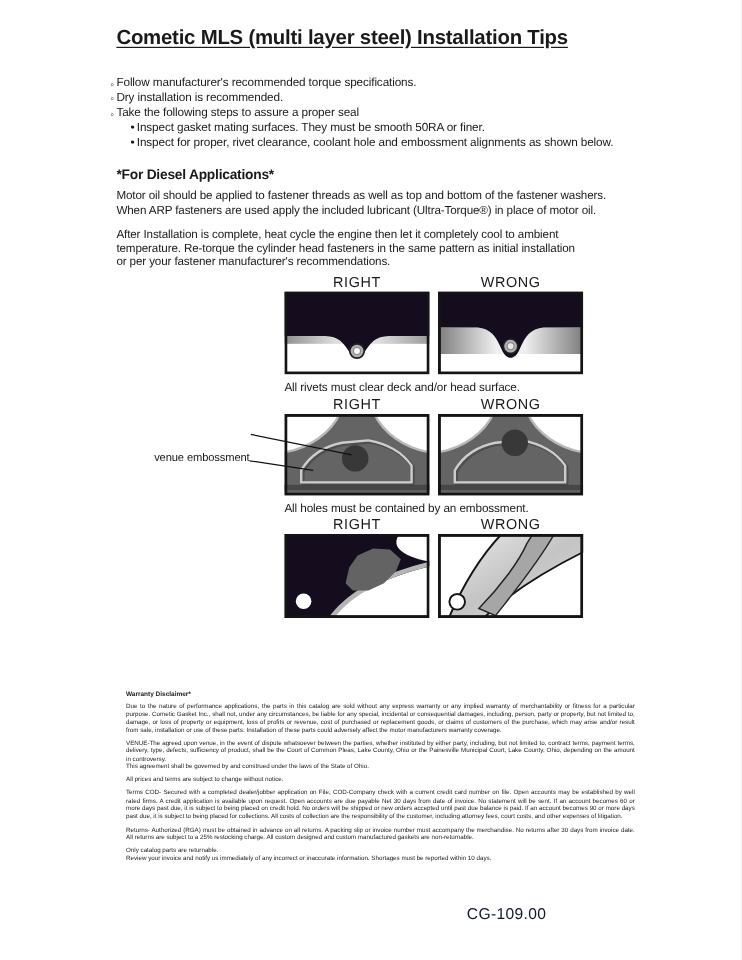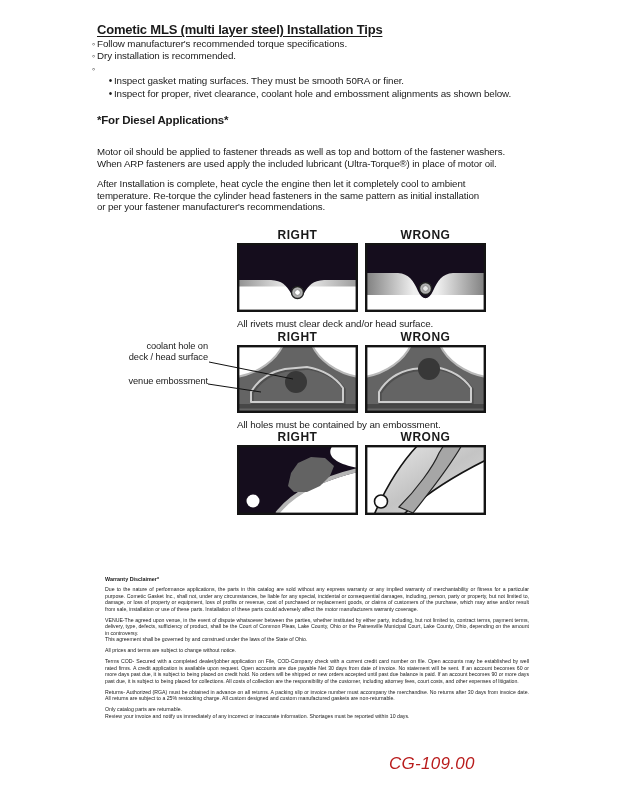--- a/index.html
+++ b/index.html
@@ -2,73 +2,74 @@
 <html><head>
 <meta charset="utf-8">
 <style>
   html,body{margin:0;padding:0;background:#e8e8e8;}
   .page{position:relative;width:618px;height:800px;background:#ffffff;overflow:hidden;
         font-family:"Liberation Sans",sans-serif;color:#1a1a1a;}
   .pre{white-space:pre-line;}
 
   
   .main-text{position:absolute;left:90px;top:22px;width:452px;}
-  .title{font-size:13px;font-weight:bold;margin:0 0 1px 7px;letter-spacing:-0.2px;
+  .title{font-size:17px;font-weight:bold;margin:0 0 22px 7px;letter-spacing:-0.2px;
          text-decoration:underline;text-underline-offset:2px;}
   ul.bullets{list-style:none;margin:0;padding:0;}
   li.b{display:flex;font-size:9.8px;line-height:12.4px;letter-spacing:-0.1px;}
   li.b .mk{width:7px;flex:0 0 7px;text-align:center;font-size:9px;}
   li.b.sub{margin-left:17px;}
   li.b.sub .mk{font-size:10px;}
-  .diesel-h{font-size:11.5px;font-weight:bold;margin:14px 0 20px 7px;letter-spacing:-0.2px;}
+  .diesel-h{font-size:11.5px;font-weight:bold;margin:14px 0 6px 7px;letter-spacing:-0.2px;}
   .bodyp{font-size:9.7px;line-height:11.6px;letter-spacing:-0.1px;margin:0 0 9px 7px;width:450px;}
 
   
   .fig{position:absolute;left:237px;width:250px;}
   .fig-labels{display:flex;gap:7px;}
-  .fig-labels span{flex:0 0 121px;text-align:center;font-size:12px;font-weight:bold;
+  .fig-labels span{flex:0 0 121px;text-align:center;font-size:12px;font-weight:normal;
                    letter-spacing:0.5px;line-height:14px;}
   .panels{display:flex;gap:7px;margin-top:1px;}
   .panels svg{display:block;}
   .caption{font-size:9.8px;line-height:11.5px;letter-spacing:-0.1px;margin-top:6px;}
   .cap-narrow{max-width:218px;}
 
   
   .annot{position:absolute;left:100px;width:108px;text-align:right;
          font-size:9.3px;line-height:11px;letter-spacing:-0.1px;}
   #annot-coolant{top:341px;}
   #annot-emboss{top:376px;}
   #leader-lines{position:absolute;left:205px;top:355px;z-index:5;pointer-events:none;}
 
   
   .disclaimer{position:absolute;left:105px;top:576px;width:424px;}
   .disc-h{font-size:5.4px;font-weight:bold;margin:0 0 4px 0;}
   .disc{font-size:5.2px;line-height:6.5px;margin:0 0 4.5px 0;text-align:justify;}
 
-  .footer{position:absolute;left:389px;top:754px;font-size:17px;letter-spacing:0.3px;color:#b91c1c;font-style:italic;}
+  .footer{position:absolute;left:389px;top:754px;font-size:13px;letter-spacing:0.3px;color:#0f172a;}
 </style>
 </head>
 <body>
 
 <div class="page">
 
   <section class="main-text">
     <h1 class="title">Cometic MLS (multi layer steel) Installation Tips</h1>
 
     <ul class="bullets">
       <li class="b">
         <span class="mk">◦</span>
         <span>Follow manufacturer's recommended torque specifications.</span>
       </li>
       <li class="b">
         <span class="mk">◦</span>
         <span>Dry installation is recommended.</span>
       </li>
       <li class="b">
         <span class="mk">◦</span>
+        <span>Take the following steps to assure a proper seal</span>
       </li>
       <li class="b sub">
         <span class="mk">•</span>
         <span>Inspect gasket mating surfaces.  They must be smooth 50RA or finer.</span>
       </li>
       <li class="b sub">
         <span class="mk">•</span>
         <span>Inspect for proper, rivet clearance, coolant hole and embossment alignments as shown below.</span>
       </li>
     </ul>
@@ -116,22 +117,20 @@
         <rect x="0" y="30" width="121" height="22" fill="url(#g1w)"></rect>
         <path d="M0,0 H121 V30 H88 C77,31 73,37 68,48 C64,57.5 57,57.5 53,48 C48,37 44,31 33,30 H0 Z" fill="#150d1d"></path>
         <circle cx="60.5" cy="45.5" r="6" fill="#b0b0b0" stroke="#1f1f1f" stroke-width="1.4"></circle>
         <circle cx="60.5" cy="45.5" r="2.9" fill="#e8e8e8" stroke="#8a8a8a" stroke-width="1"></circle>
         <rect x="1.2" y="1.2" width="118.6" height="66.6" fill="none" stroke="#141414" stroke-width="2.4"></rect>
       </svg>
     </div>
     <div class="caption">All rivets must clear deck and/or head surface.</div>
   </div>
 
-  <div class="annot pre" id="annot-coolant">coolant hole on
-deck / head surface</div>
   <div class="annot" id="annot-emboss">venue embossment</div>
   <svg id="leader-lines" width="95" height="42" viewBox="0 0 95 42">
     <line x1="4" y1="7" x2="88" y2="24" stroke="#111" stroke-width="1"></line>
     <line x1="3" y1="29" x2="56" y2="37" stroke="#111" stroke-width="1"></line>
   </svg>
 
   <div class="fig" style="top:330px;">
     <div class="fig-labels">
       <span>RIGHT</span>
       <span>WRONG</span>

